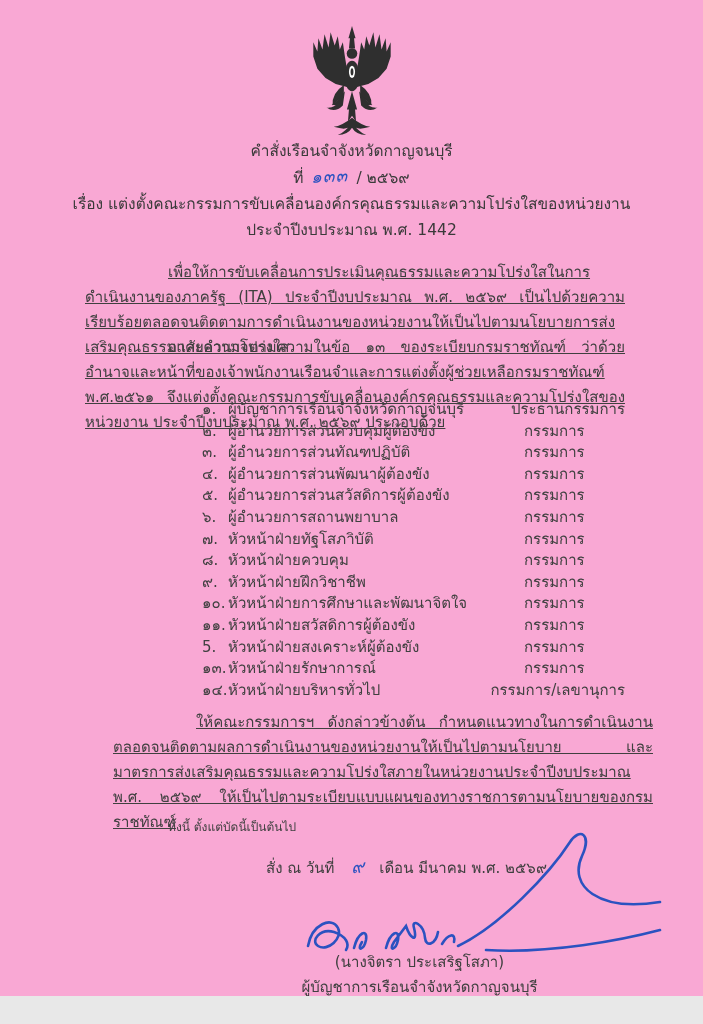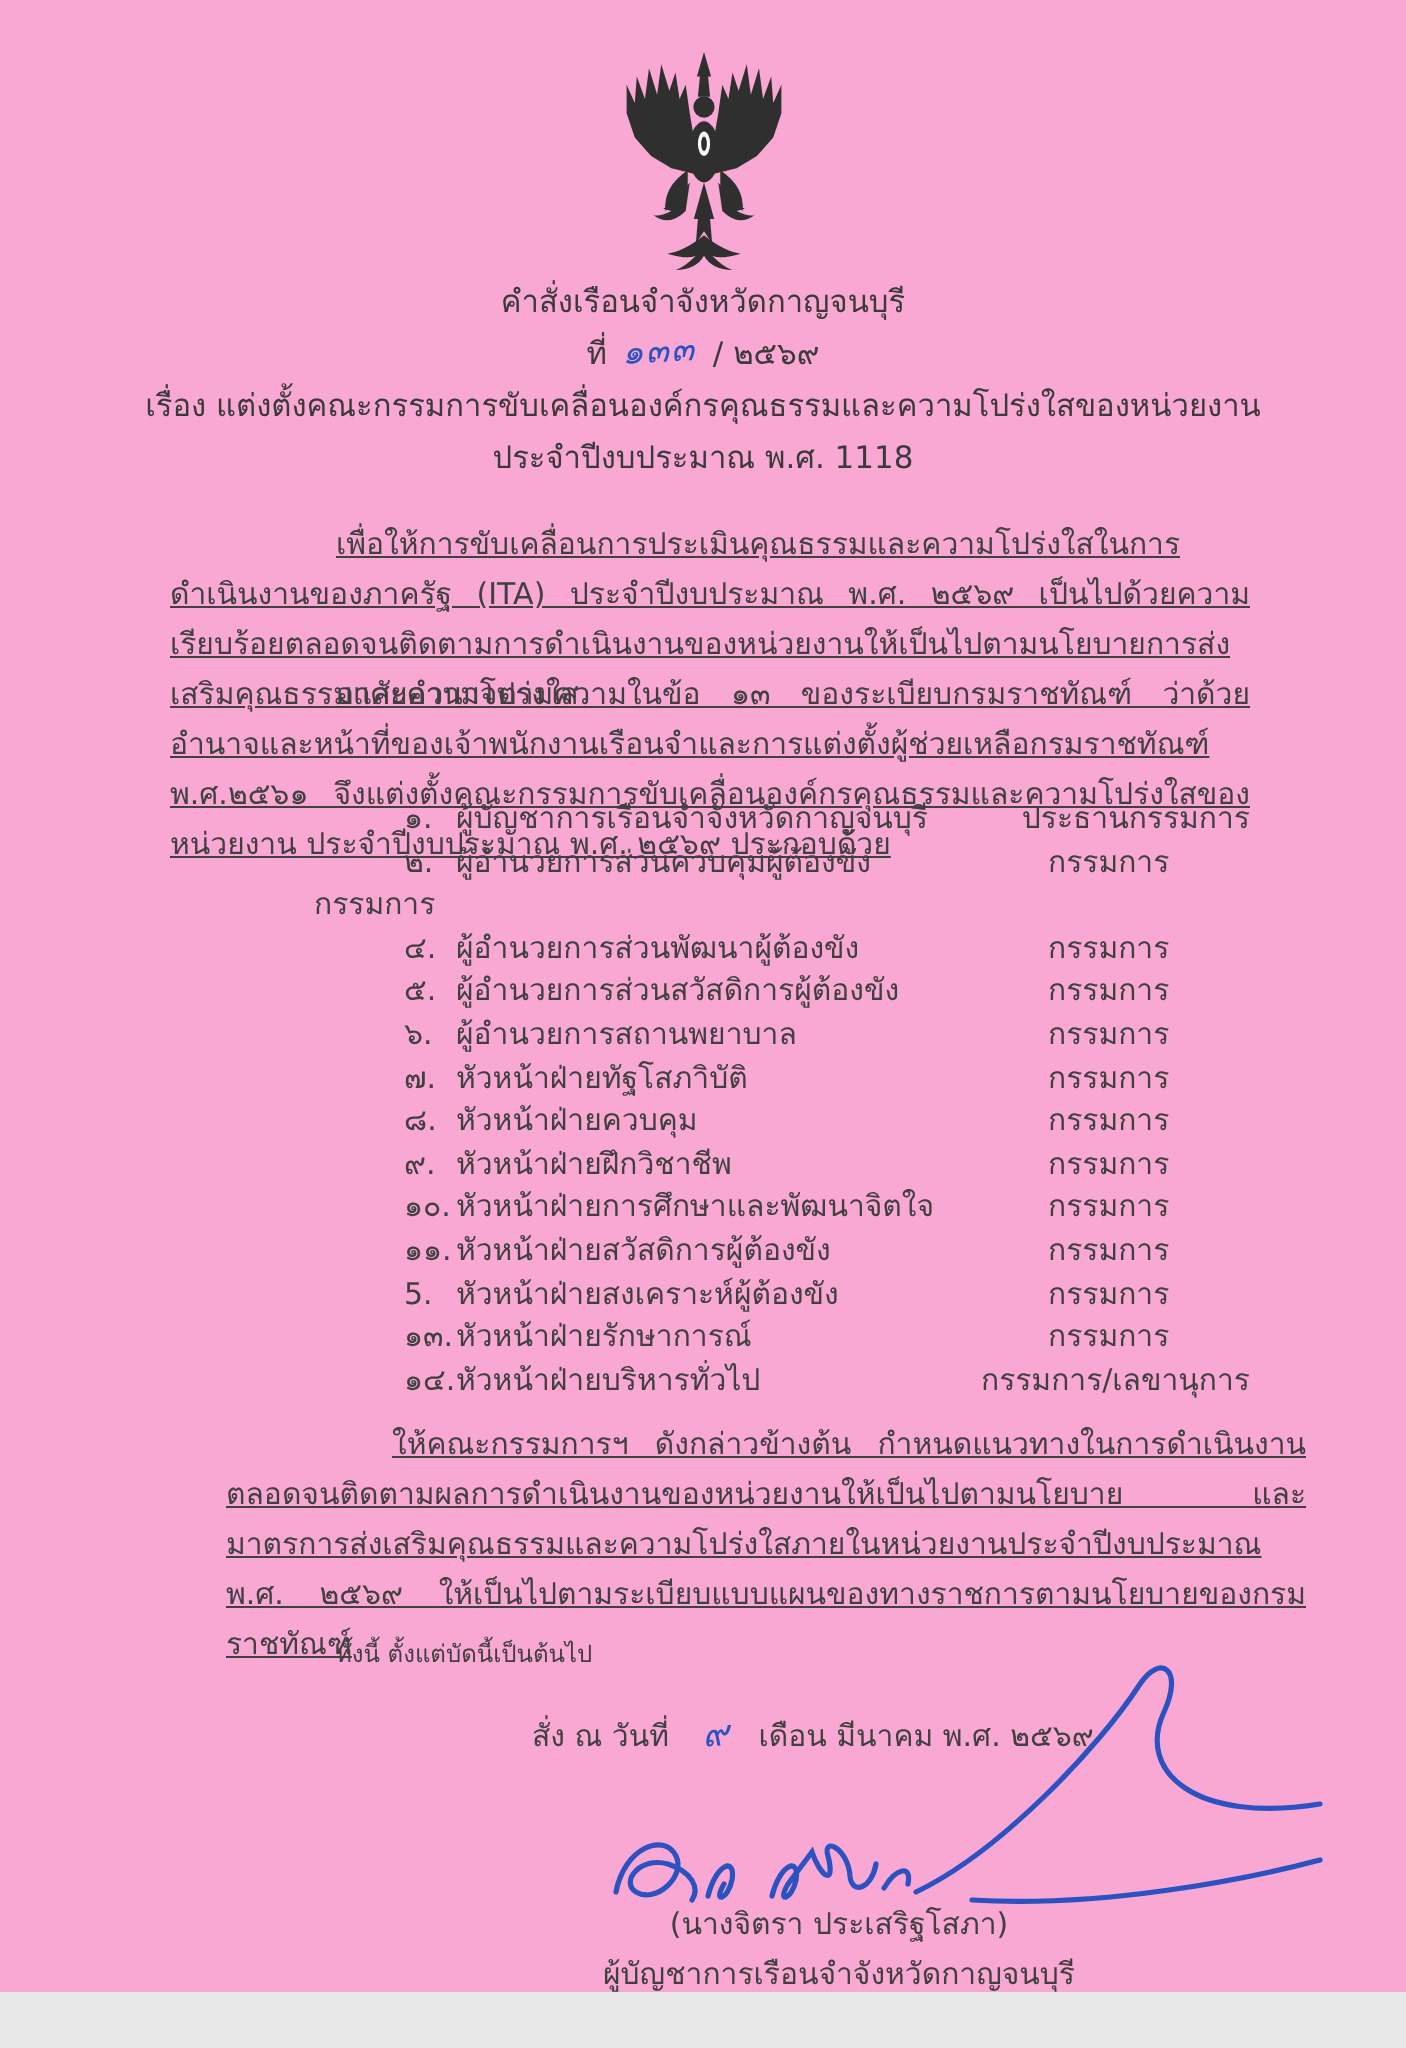--- a/index.html
+++ b/index.html
@@ -113,37 +113,38 @@
   </div>
 
   <div class="header">
     <div class="row">คำสั่งเรือนจำจังหวัดกาญจนบุรี</div>
     <div class="row">
       <span>ที่</span>
       <span class="hand">๑๓๓</span>
       <span>/ ๒๕๖๙</span>
     </div>
     <div class="row">เรื่อง แต่งตั้งคณะกรรมการขับเคลื่อนองค์กรคุณธรรมและความโปร่งใสของหน่วยงาน</div>
-    <div class="row">ประจำปีงบประมาณ พ.ศ. 1118</div>
+    <div class="row">ประจำปีงบประมาณ พ.ศ. 1442</div>
   </div>
 
   <div class="para p1">เพื่อให้การขับเคลื่อนการประเมินคุณธรรมและความโปร่งใสในการดำเนินงานของภาครัฐ (ITA) ประจำปีงบประมาณ พ.ศ. ๒๕๖๙ เป็นไปด้วยความเรียบร้อยตลอดจนติดตามการดำเนินงานของหน่วยงานให้เป็นไปตามนโยบายการส่งเสริมคุณธรรมและความโปร่งใส</div>
 
   <div class="para p2">อาศัยอำนาจตามความในข้อ ๑๓ ของระเบียบกรมราชทัณฑ์ ว่าด้วยอำนาจและหน้าที่ของเจ้าพนักงานเรือนจำและการแต่งตั้งผู้ช่วยเหลือกรมราชทัณฑ์ พ.ศ.๒๕๖๑ จึงแต่งตั้งคณะกรรมการขับเคลื่อนองค์กรคุณธรรมและความโปร่งใสของหน่วยงาน ประจำปีงบประมาณ พ.ศ. ๒๕๖๙ ประกอบด้วย</div>
 
   <div class="committee">
     <div class="c-row">
         <div class="c-pos"><span class="c-no">๑.</span><span>ผู้บัญชาการเรือนจำจังหวัดกาญจนบุรี</span></div>
         <div class="c-role">ประธานกรรมการ</div>
       </div>
     <div class="c-row">
         <div class="c-pos"><span class="c-no">๒.</span><span>ผู้อำนวยการส่วนควบคุมผู้ต้องขัง</span></div>
         <div class="c-role">กรรมการ</div>
       </div>
     <div class="c-row">
+        <div class="c-pos"><span class="c-no">๓.</span><span>ผู้อำนวยการส่วนทัณฑปฏิบัติ</span></div>
         <div class="c-role">กรรมการ</div>
       </div>
     <div class="c-row">
         <div class="c-pos"><span class="c-no">๔.</span><span>ผู้อำนวยการส่วนพัฒนาผู้ต้องขัง</span></div>
         <div class="c-role">กรรมการ</div>
       </div>
     <div class="c-row">
         <div class="c-pos"><span class="c-no">๕.</span><span>ผู้อำนวยการส่วนสวัสดิการผู้ต้องขัง</span></div>
         <div class="c-role">กรรมการ</div>
       </div>

